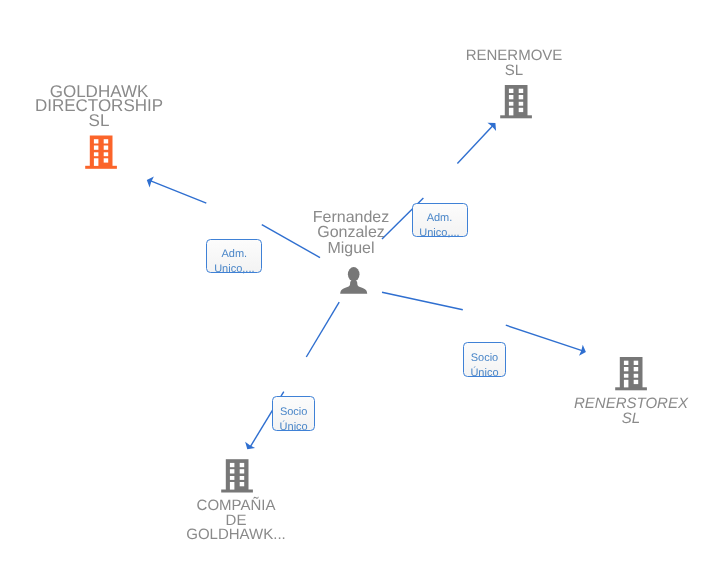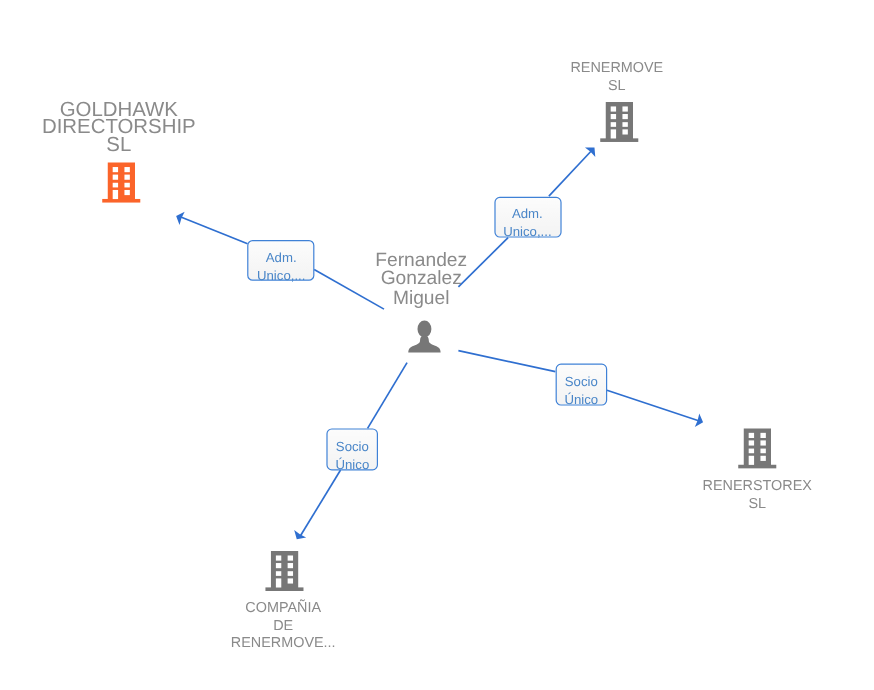--- a/index.html
+++ b/index.html
@@ -1,26 +1,26 @@
 <!DOCTYPE html>
 <html><head>
 <meta charset="utf-8">
 <style>
   html,body{margin:0;padding:0;background:#ffffff;}
   body{width:728px;height:575px;font-family:"Liberation Sans",sans-serif;overflow:hidden;position:relative;-webkit-font-smoothing:antialiased;text-rendering:geometricPrecision;}
   #stage{position:absolute;left:0;top:0;width:728px;height:575px;background:#fff;}
   svg.layer{position:absolute;left:0;top:0;width:728px;height:575px;}
-  .nlabel{position:absolute;text-align:center;color:#8a8a8a;font-size:12px;line-height:14.6px;white-space:pre-line;}
+  .nlabel{position:absolute;text-align:center;color:#8a8a8a;font-size:15px;line-height:14.6px;white-space:pre-line;}
   .nlabel.b{color:#8a8a8a;font-size:17px;line-height:14.3px;}
   .nlabel.p{font-size:16px;line-height:15.3px;}
   .chip{position:absolute;box-sizing:border-box;border:1.5px solid #3f81d6;border-radius:4.5px;
         background:linear-gradient(180deg,#fcfcfc 0%,#f3f3f3 100%);
         color:#4a86c8;font-size:11px;line-height:15.2px;text-align:center;padding-top:13px;
         display:flex;flex-direction:column;justify-content:center;align-items:center;
-        white-space:pre-line;}
+        white-space:pre-line;margin-top:39px;}
   .logo{position:absolute;}
 </style>
 </head>
 <body>
 
 <div id="stage">
 
   <svg class="layer" viewBox="0 0 728 575">
     <g stroke="#2f6fd0" stroke-width="1.4" fill="none" stroke-linecap="butt">
       <line x1="320.0" y1="257.6" x2="261.8" y2="224.6"></line>
@@ -107,42 +107,42 @@
       <rect x="623.90" y="360.70" width="4.5" height="4.30"></rect>
       <rect x="633.70" y="360.70" width="4.5" height="4.30"></rect>
       <rect x="623.90" y="367.00" width="4.5" height="4.30"></rect>
       <rect x="633.70" y="367.00" width="4.5" height="4.30"></rect>
       <rect x="623.90" y="373.80" width="4.5" height="3.90"></rect>
       <rect x="633.70" y="373.80" width="4.5" height="3.90"></rect>
       <rect x="623.90" y="379.80" width="4.5" height="7.60"></rect>
       <rect x="633.70" y="379.80" width="4.5" height="4.30"></rect>
     </g>
   </svg>
-  <div class="nlabel" style="left:569px;top:397px;width:124px;">RENERSTOREX
+  <div class="nlabel" style="left:569px;top:397px;width:124px;font-style:italic;">RENERSTOREX
 SL</div>
 
   <svg class="layer" viewBox="0 0 728 575">
     <g fill="#777777">
       <path d="M225.80 459.20 H248.50 V490.20 H225.80 Z"></path>
       <rect x="221.20" y="489.50" width="31.7" height="3.0"></rect>
     </g>
     <g fill="#ffffff">
       <rect x="229.90" y="462.90" width="4.5" height="4.30"></rect>
       <rect x="239.70" y="462.90" width="4.5" height="4.30"></rect>
       <rect x="229.90" y="469.20" width="4.5" height="4.30"></rect>
       <rect x="239.70" y="469.20" width="4.5" height="4.30"></rect>
       <rect x="229.90" y="476.00" width="4.5" height="3.90"></rect>
       <rect x="239.70" y="476.00" width="4.5" height="3.90"></rect>
       <rect x="229.90" y="482.00" width="4.5" height="7.60"></rect>
       <rect x="239.70" y="482.00" width="4.5" height="4.30"></rect>
     </g>
   </svg>
   <div class="nlabel" style="left:176px;top:499px;width:120px;">COMPAÑIA
 DE
-RENERMOVE...</div>
+GOLDHAWK...</div>
 
   <div class="chip" style="left:206.2px;top:199.8px;width:56.3px;height:34.3px;">Adm.
 Unico,...</div>
   <div class="chip" style="left:411.5px;top:163.5px;width:56px;height:34.3px;">Adm.
 Unico,...</div>
   <div class="chip" style="left:462.8px;top:303.1px;width:43.3px;height:34.6px;">Socio
 Único</div>
   <div class="chip" style="left:272.1px;top:357.3px;width:43.1px;height:34.6px;">Socio
 Único</div>
 

